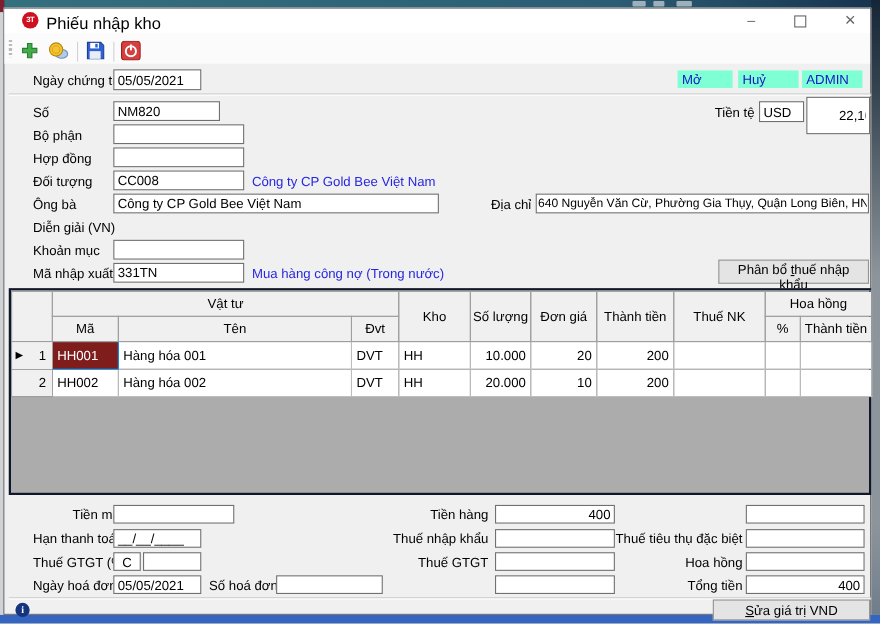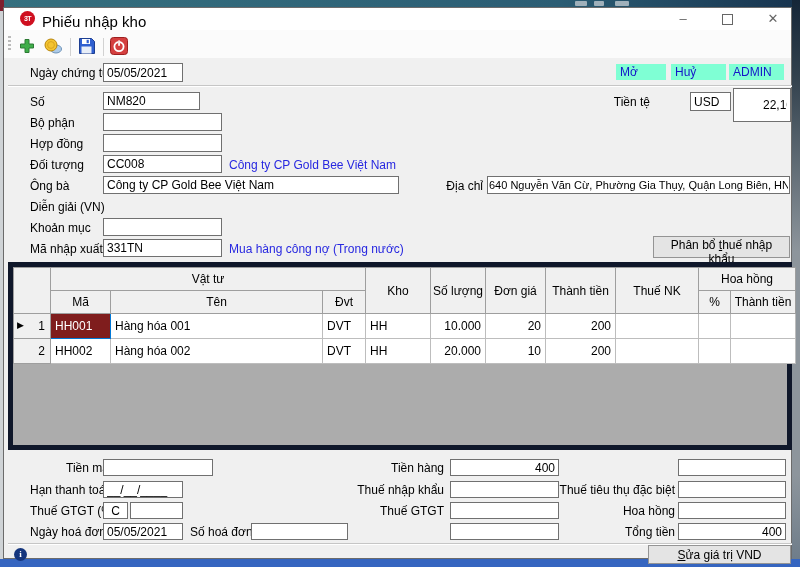--- a/index.html
+++ b/index.html
@@ -37,21 +37,21 @@
   .txt.ctr{text-align:center;padding:0;}
   .txt.fit{font-size:11px;padding:0 1px;}
   .chip{position:absolute;height:16px;background:#7fffd4;color:#1515c8;font-size:12px;
         line-height:16px;padding-left:4px;box-sizing:border-box;}
   .link{position:absolute;font-size:12px;color:#2727e0;white-space:nowrap;}
   .btn{position:absolute;background:#e4e4e4;border:1px solid #949494;font-size:12px;
        text-align:center;box-sizing:border-box;color:#000;font-family:inherit;}
   .groove{position:absolute;height:0;border-top:1px solid #c6c6c6;border-bottom:1px solid #ffffff;}
   
   .grid-wrap{position:absolute;left:8px;top:262px;width:784px;height:188px;background:#acacac;
-             border:5px solid #0f172a;box-sizing:border-box;}
+             border:2px solid #0f172a;box-sizing:border-box;}
   table.grid{border-collapse:collapse;table-layout:fixed;width:782px;font-size:12px;}
   .grid th{background:#f0f0f0;border:1px solid #9e9e9e;font-weight:normal;padding:0;text-align:center;height:22px;overflow:hidden;}
   .grid td{background:#fff;border:1px solid #bdbdbd;padding:0 4px;height:24px;overflow:hidden;white-space:nowrap;}
   .grid td.num{text-align:right;}
   .grid td.selcell{background:#7f1d1d;color:#fff;border-color:#0078d7;}
   .grid td.rowsel{background:#f0f0f0;border-color:#9e9e9e;text-align:right;padding-right:5px;position:relative;}
   .rowarrow{position:absolute;left:3px;top:6px;font-size:9px;color:#000;}
   .info-icon{left:14px;top:548px;width:13px;height:13px;border-radius:50%;background:#14357d;
              color:#fff;font-size:9px;font-weight:bold;text-align:center;line-height:13px;
              font-family:"Liberation Serif","DejaVu Serif",serif;}
@@ -117,21 +117,21 @@
 
   <div class="chip" style="left:616px;top:64px;width:50px;">Mở</div>
   <div class="chip" style="left:671px;top:64px;width:55px;">Huỷ</div>
   <div class="chip" style="left:729px;top:64px;width:55px;">ADMIN</div>
 
   <div class="groove" style="left:8px;top:85px;width:784px;"></div>
 
   <div class="lbl" style="left:30px;top:95px;">Số</div>
   <input class="txt" style="left: 103px; top: 92px; width: 97px; height: 18px;" readonly="" value="NM820">
 
-  <div class="lbl lbl-r" style="left:574px;top:95px;width:76px;">Tiền tệ</div>
+  <div class="lbl lbl-r" style="left:610px;top:95px;width:76px;">Tiền tệ</div>
   <input class="txt" style="left: 690px; top: 92px; width: 41px; height: 19px;" readonly="" value="USD">
   <input class="txt num" style="left: 733px; top: 88px; width: 58px; height: 34px; padding-left: 29px;" readonly="" value="22,100">
 
   <div class="lbl" style="left:30px;top:116px;">Bộ phận</div>
   <input class="txt" style="left: 103px; top: 113px; width: 119px; height: 18px;" readonly="" value="">
 
   <div class="lbl" style="left:30px;top:137px;">Hợp đồng</div>
   <input class="txt" style="left: 103px; top: 134px; width: 119px; height: 18px;" readonly="" value="">
 
   <div class="lbl" style="left:30px;top:158px;">Đối tượng</div>

